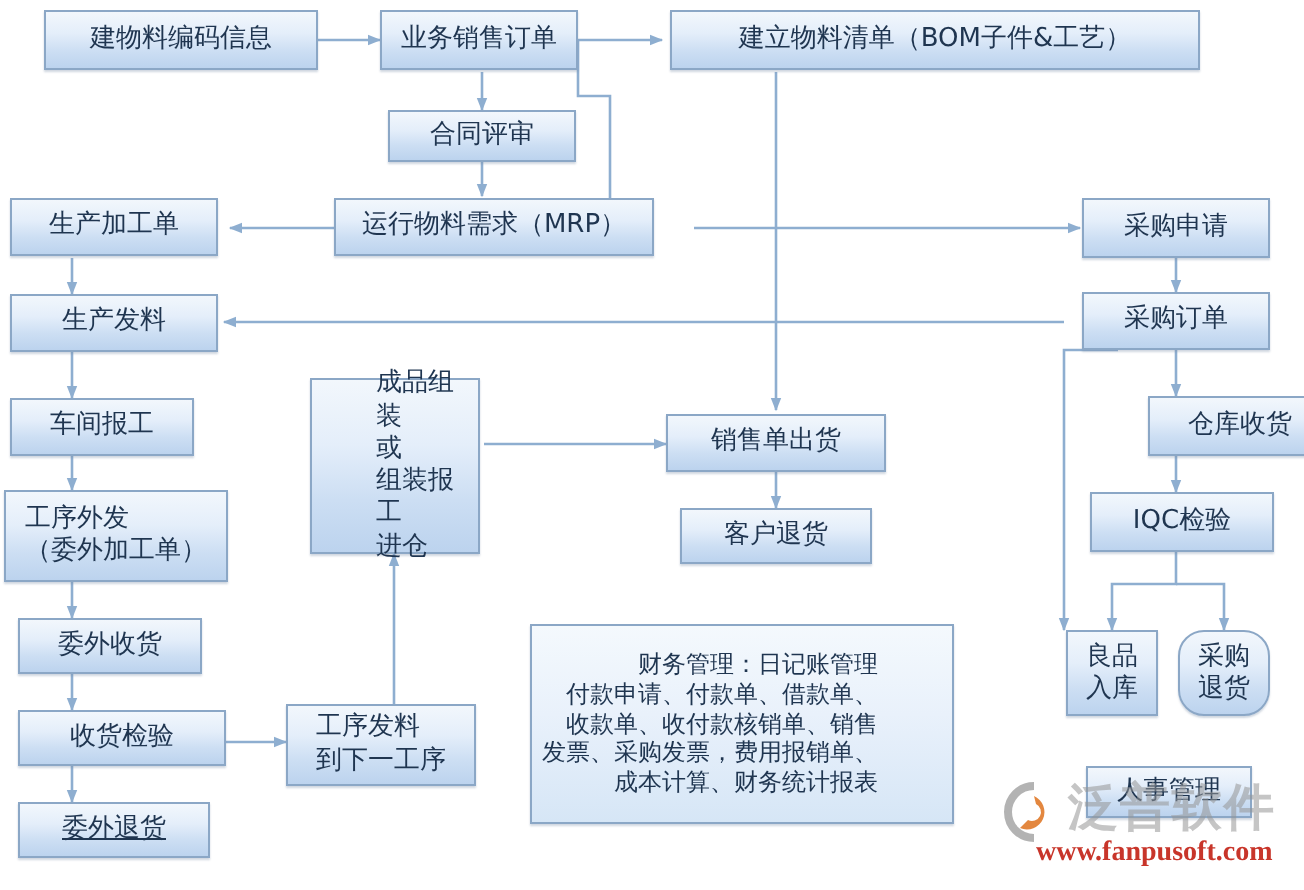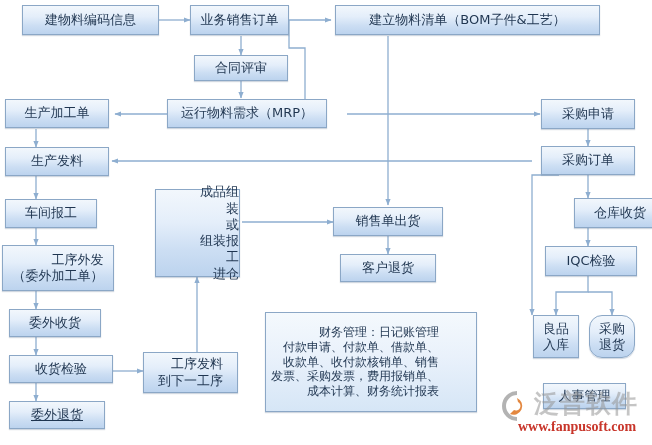--- a/index.html
+++ b/index.html
@@ -26,21 +26,21 @@
     pointer-events: none;
   }
   .node {
     position: absolute;
     box-sizing: border-box;
     border: 1px solid #8ba7c6;
     background: linear-gradient(to bottom, #f2f7fc 0%, #e4eefa 38%, #ccdef3 70%, #bcd3ee 100%);
     color: #1f3550;
     font-size: 13px;
     line-height: 1.12;
-    text-align: right;
+    text-align: left;
     display: flex;
     align-items: center;
     justify-content: center;
     white-space: pre-line;
     letter-spacing: 0px;
     box-shadow: 0 1px 1px rgba(120,140,165,0.35);
   }
   .node.multi {
     line-height: 1.25;
   }
@@ -164,21 +164,21 @@
   <div class="node" style="left:335px; top:5px; width:265px; height:30px;">建立物料清单（BOM子件&amp;工艺）</div>
 
   <div class="node" style="left:194px; top:55px; width:94px; height:26px;">合同评审</div>
 
   <div class="node" style="left:167px; top:99px; width:160px; height:29px;">运行物料需求（MRP）</div>
 
   <div class="node" style="left:5px; top:99px; width:104px; height:29px;">生产加工单</div>
 
   <div class="node" style="left:5px; top:147px; width:104px; height:29px;">生产发料</div>
 
-  <div class="node" style="left:5px; top:199px; width:92px; height:29px;">车间报工</div>
+  <div class="node" style="left:5px; top:199px; width:92px; height:29px;font-family:Liberation Mono, monospace;">车间报工</div>
 
   <div class="node multi" style="left:2px; top:245px; width:112px; height:46px;">工序外发
 （委外加工单）</div>
 
   <div class="node" style="left:9px; top:309px; width:92px; height:28px;">委外收货</div>
 
   <div class="node" style="left:9px; top:355px; width:104px; height:28px;">收货检验</div>
 
   <div class="node" style="left:9px; top:401px; width:96px; height:28px;text-decoration:underline;">委外退货</div>
 

